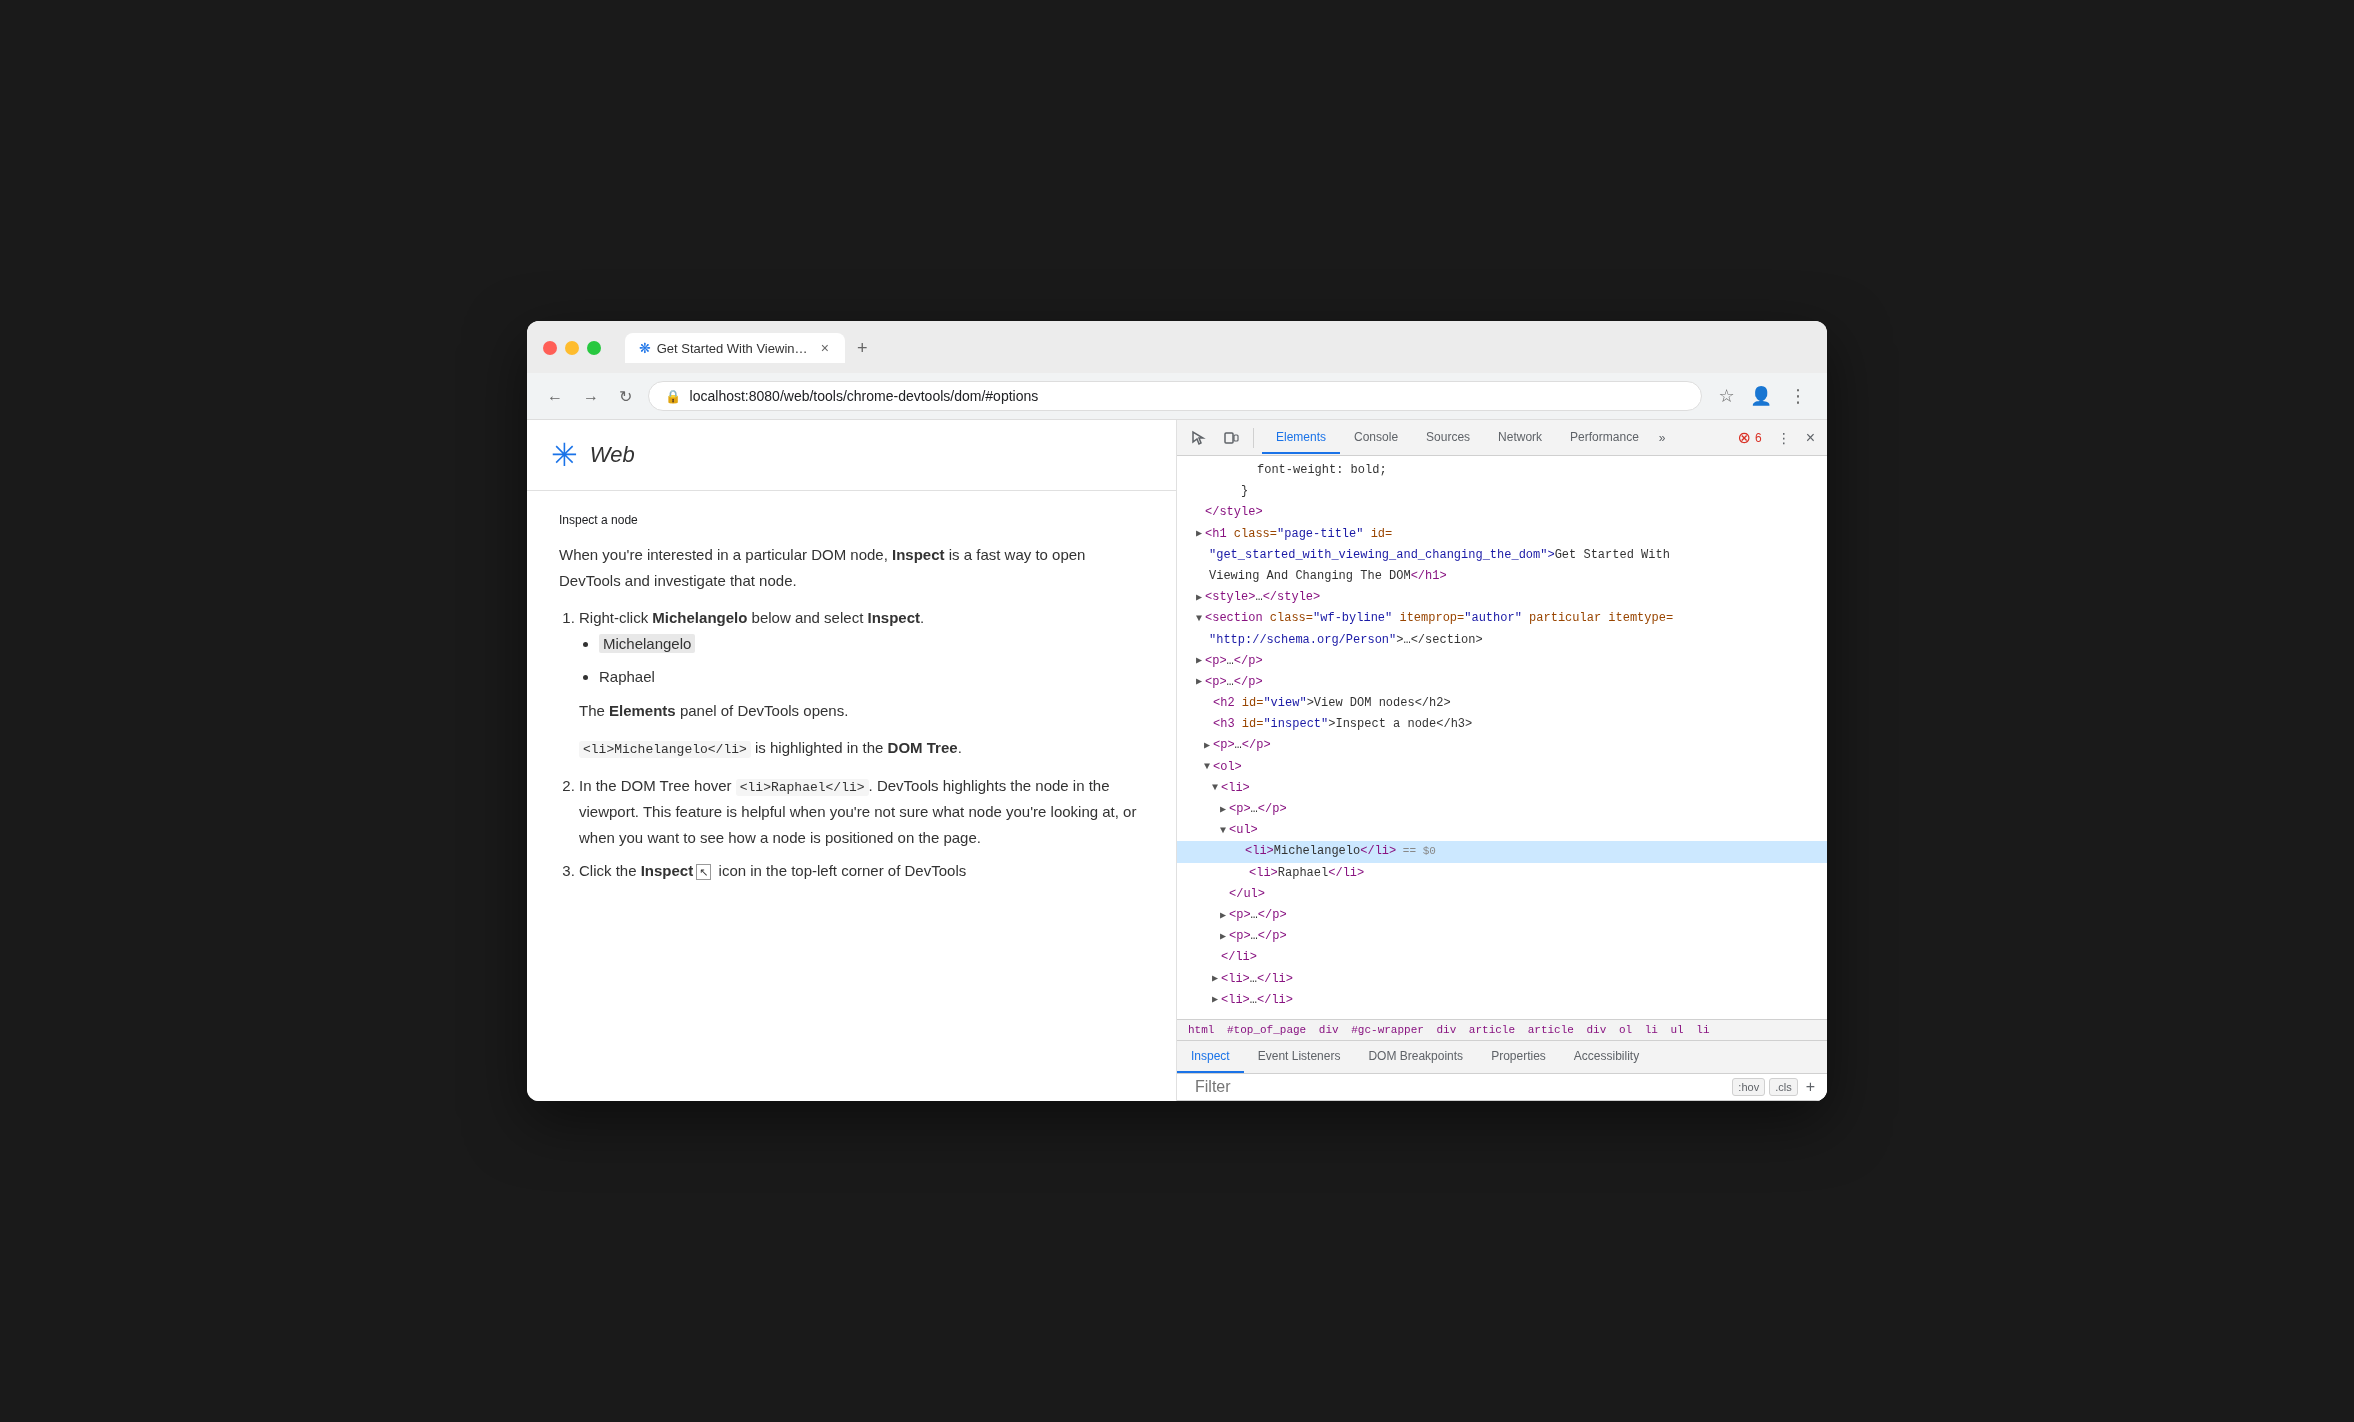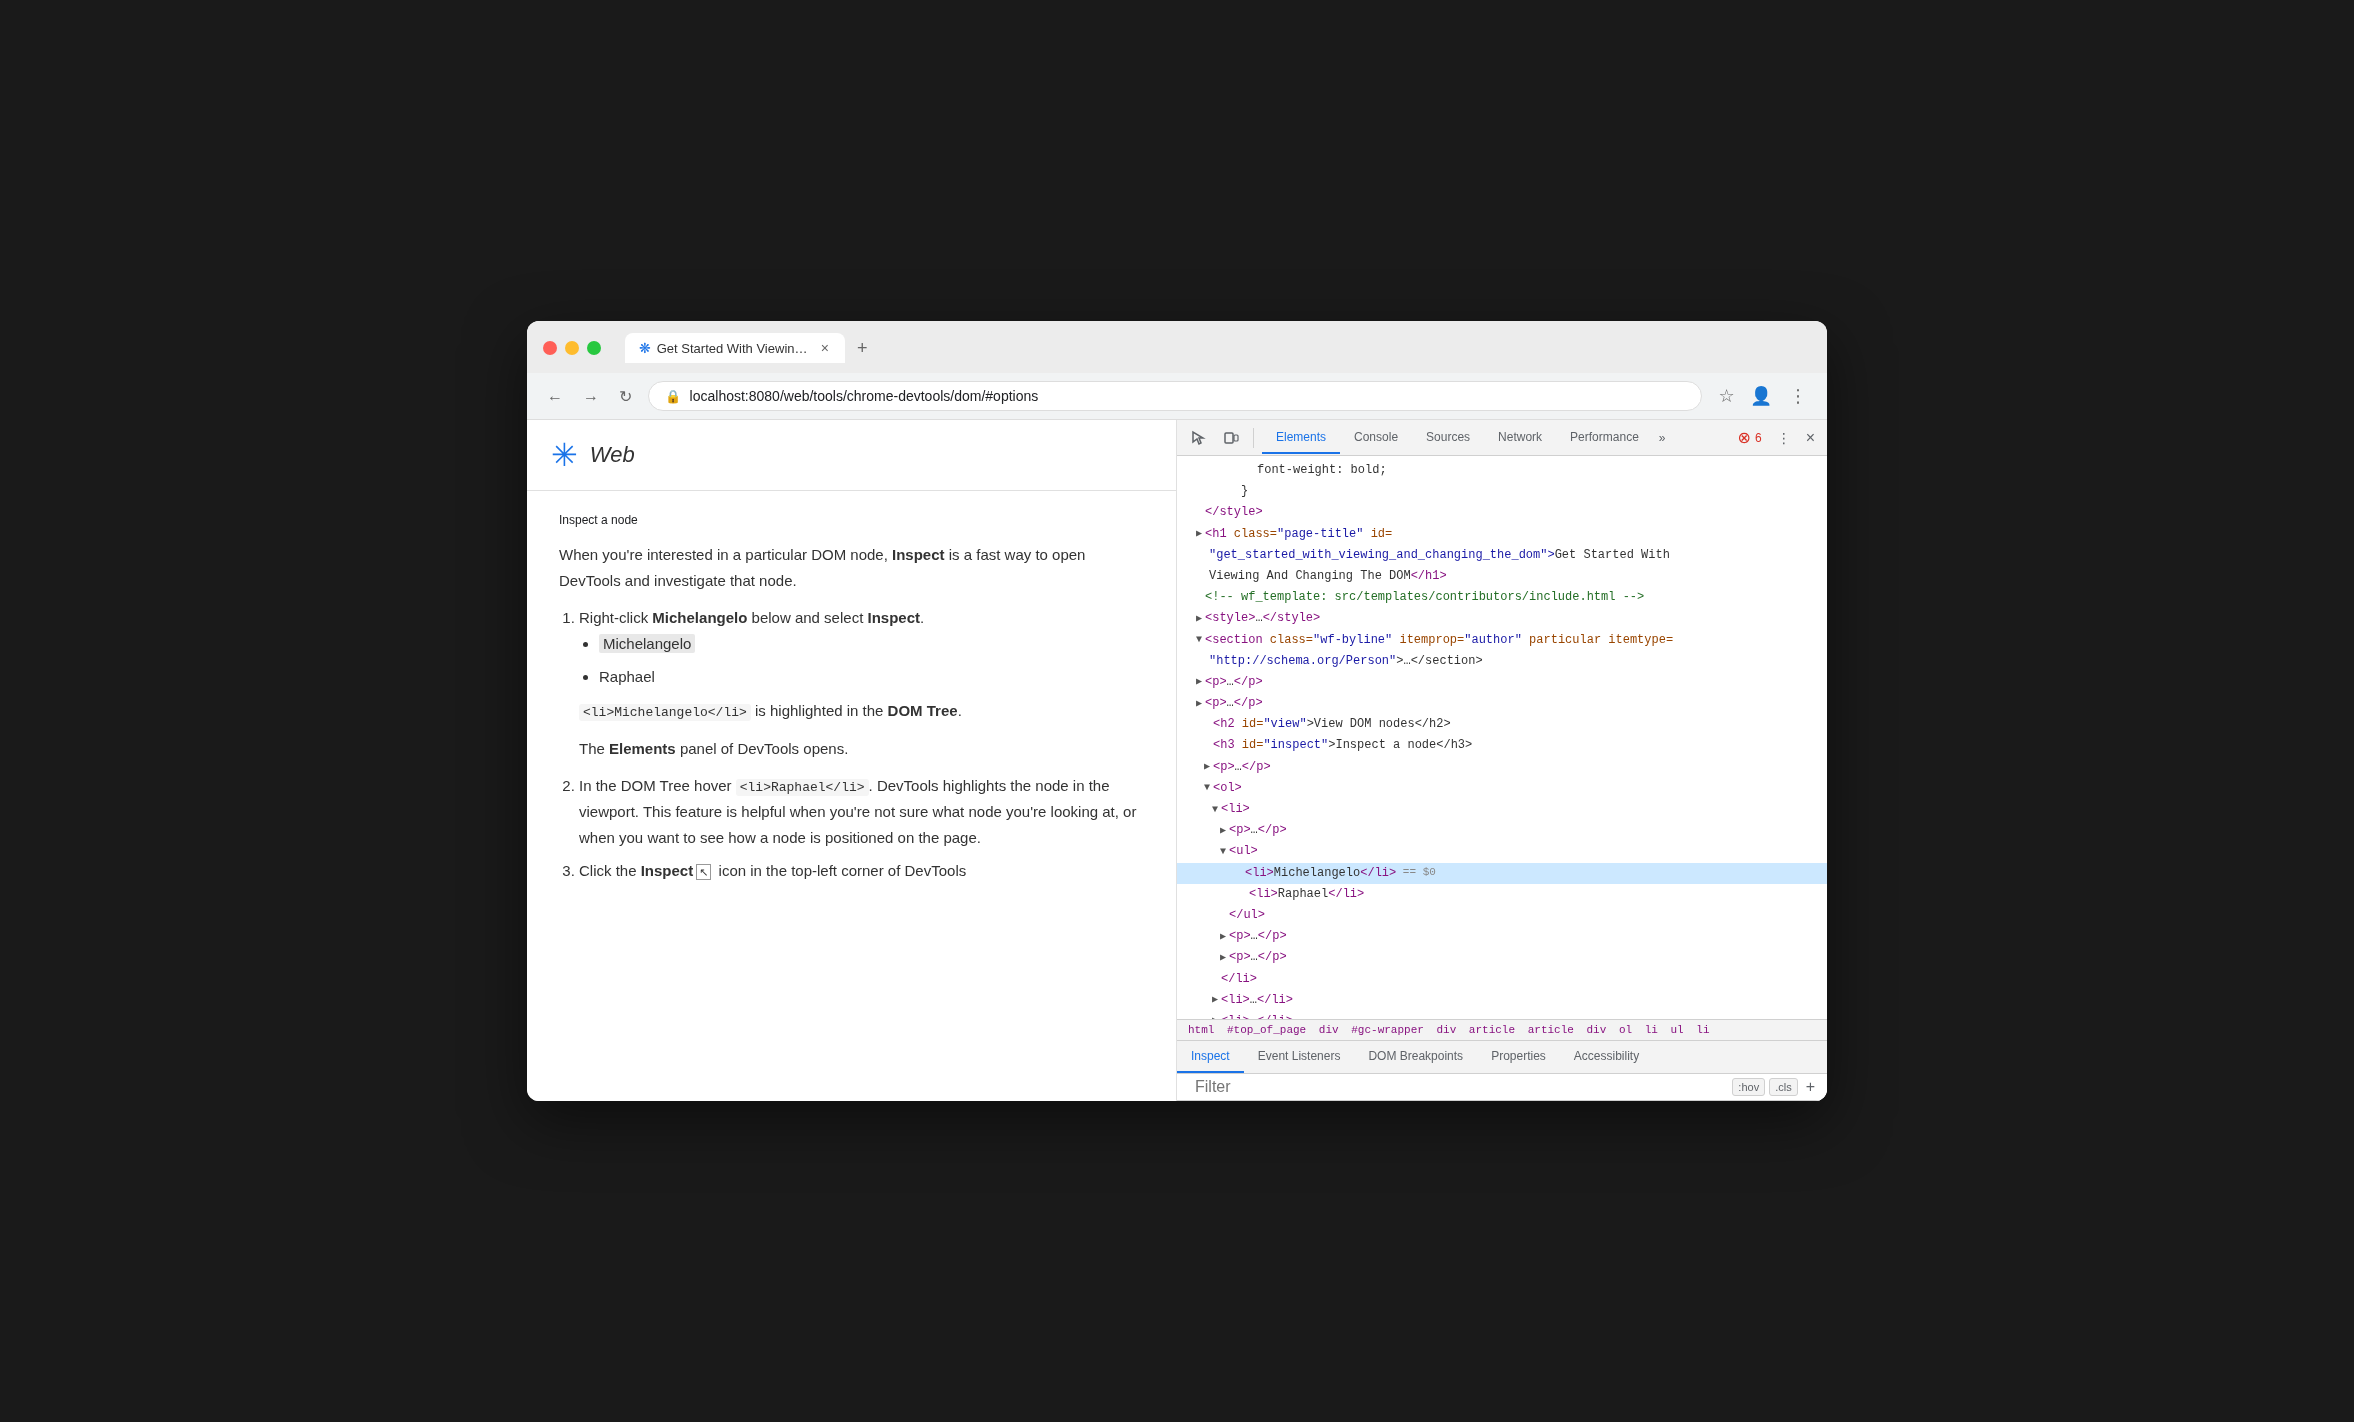--- a/index.html
+++ b/index.html
@@ -466,25 +466,25 @@
         </p>
         <ol>
           <li>
             <span>Right-click </span><strong>Michelangelo</strong><span> below and select </span><strong>Inspect</strong><span>.</span>
             <ul>
               <li>
                 <span class="highlight-name">Michelangelo</span>
               </li>
               <li>Raphael</li>
             </ul>
+            <p style="margin-top:8px;">The <strong>Elements</strong> panel of DevTools opens.</p>
             <p style="margin-top:4px;">
               <code class="code-inline">&lt;li&gt;Michelangelo&lt;/li&gt;</code>
               <span> is highlighted in the </span><strong>DOM Tree</strong><span>.</span>
             </p>
-            <p style="margin-top:8px;">The <strong>Elements</strong> panel of DevTools opens.</p>
           </li>
           <li style="margin-top:8px;">
             <span>In the DOM Tree hover </span><code class="code-inline">&lt;li&gt;Raphael&lt;/li&gt;</code><span>. DevTools highlights the node in the viewport. This feature is helpful when you're not sure what node you're looking at, or when you want to see how a node is positioned on the page.</span>
           </li>
           <li style="margin-top:8px;">
             <span>Click the </span><strong>Inspect</strong><span style="font-size:11px; border:1px solid #999; padding:1px 2px; margin:0 3px;">↖</span><span> icon in the top-left corner of DevTools</span>
           </li>
         </ol>
       </div>
     </div>
@@ -543,25 +543,20 @@
         </div>
         <div class="dom-line">
           <span style="display:inline-block;width:32px;"></span>
           <span class="attr-value">"get_started_with_viewing_and_changing_the_dom"&gt;</span><span class="dom-text">Get Started With</span>
         </div>
         <div class="dom-line">
           <span style="display:inline-block;width:32px;"></span>
           <span class="dom-text">Viewing And Changing The DOM</span><span class="tag-name">&lt;/h1&gt;</span>
         </div>
 
-        <div class="dom-line">
-          <span style="display:inline-block;width:16px;"></span>
-          <span class="triangle empty"></span>
-          <span class="dom-comment">&lt;!-- wf_template: src/templates/contributors/include.html --&gt;</span>
-        </div>
 
         <div class="dom-line">
           <span style="display:inline-block;width:16px;"></span>
           <span class="triangle closed"></span>
           <span class="tag-name">&lt;style&gt;</span><span class="dom-ellipsis">…</span><span class="tag-name">&lt;/style&gt;</span>
         </div>
 
         <div class="dom-line">
           <span style="display:inline-block;width:16px;"></span>
           <span class="triangle open"></span>

